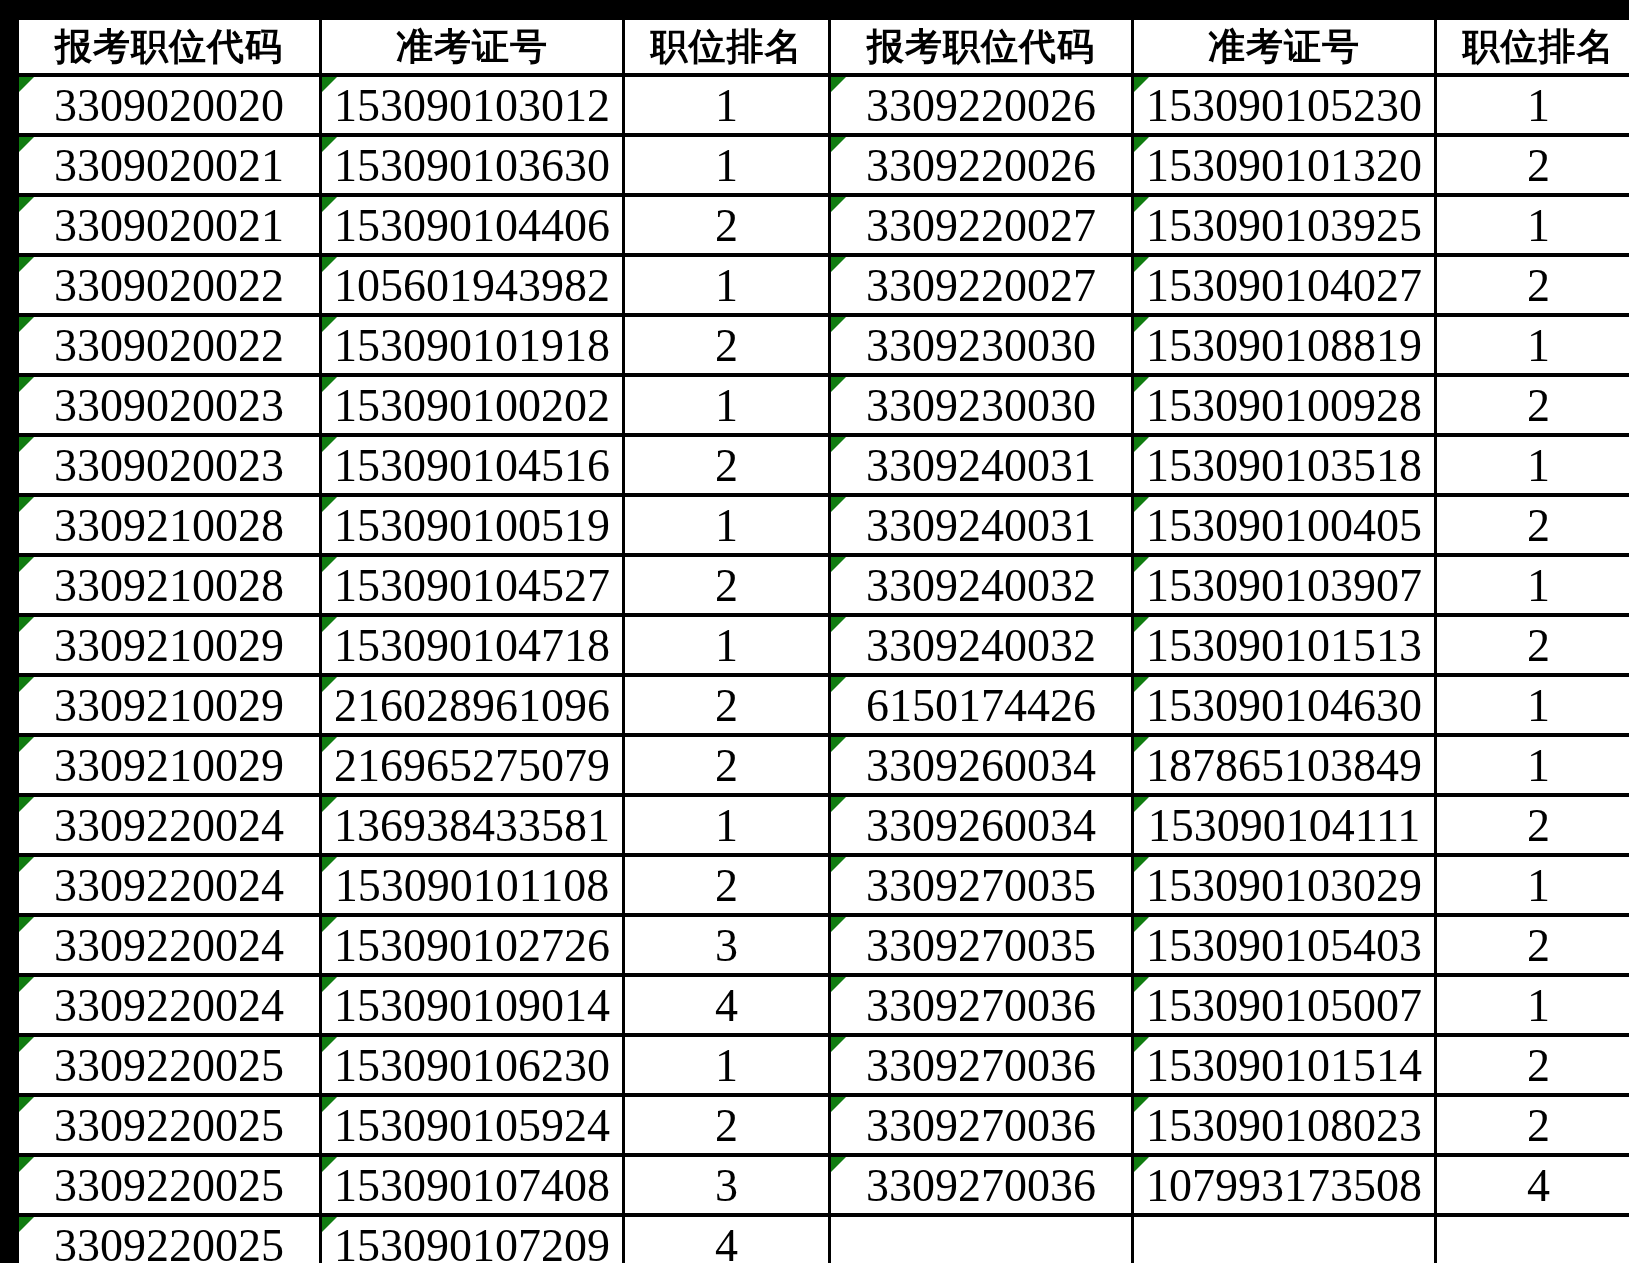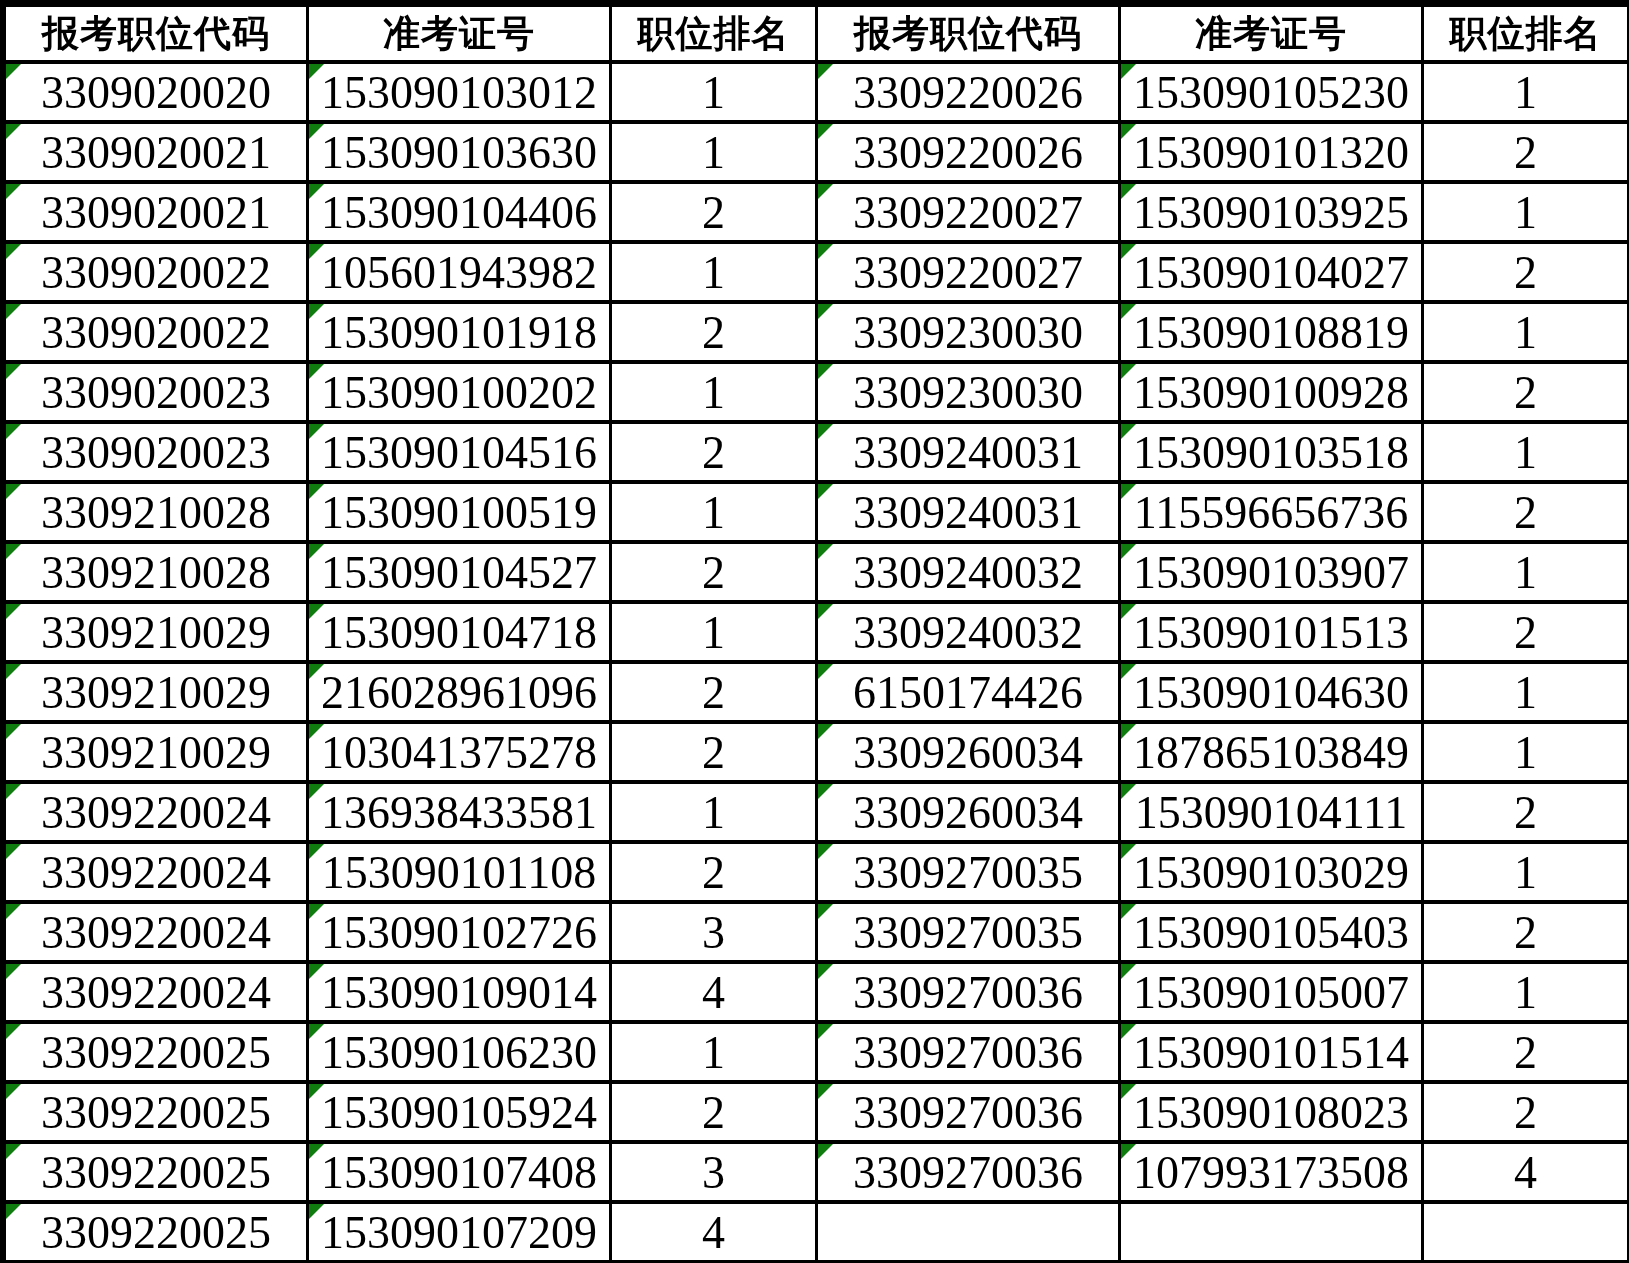--- a/index.html
+++ b/index.html
@@ -5,21 +5,21 @@
   * { box-sizing: border-box; }
   html, body {
     margin: 0; padding: 0;
     background: #000;
     font-family: "Liberation Serif", "DejaVu Serif", serif;
   }
   .sheet {
     width: 1629px;
     height: 1263px;
     background: var(--border-c, #000);
-    padding: 3px;
+    padding: 16px;
   }
   table.results {
     width: 100%;
     height: 100%;
     border-collapse: collapse;
     table-layout: fixed;
     background: var(--cell-c, #fff);
   }
   col.c-code  { width: 303px; }
   col.c-num   { width: 303px; }
@@ -135,21 +135,21 @@
           <td><span class="val">2</span></td>
           <td><span class="flag"></span><span class="val">3309240031</span></td>
           <td><span class="flag"></span><span class="val">153090103518</span></td>
           <td><span class="val">1</span></td>
         </tr>
         <tr>
           <td><span class="flag"></span><span class="val">3309210028</span></td>
           <td><span class="flag"></span><span class="val">153090100519</span></td>
           <td><span class="val">1</span></td>
           <td><span class="flag"></span><span class="val">3309240031</span></td>
-          <td><span class="flag"></span><span class="val">115596656736</span></td>
+          <td><span class="flag"></span><span class="val">153090100405</span></td>
           <td><span class="val">2</span></td>
         </tr>
         <tr>
           <td><span class="flag"></span><span class="val">3309210028</span></td>
           <td><span class="flag"></span><span class="val">153090104527</span></td>
           <td><span class="val">2</span></td>
           <td><span class="flag"></span><span class="val">3309240032</span></td>
           <td><span class="flag"></span><span class="val">153090103907</span></td>
           <td><span class="val">1</span></td>
         </tr>
@@ -164,21 +164,21 @@
         <tr>
           <td><span class="flag"></span><span class="val">3309210029</span></td>
           <td><span class="flag"></span><span class="val">216028961096</span></td>
           <td><span class="val">2</span></td>
           <td><span class="flag"></span><span class="val">6150174426</span></td>
           <td><span class="flag"></span><span class="val">153090104630</span></td>
           <td><span class="val">1</span></td>
         </tr>
         <tr>
           <td><span class="flag"></span><span class="val">3309210029</span></td>
-          <td><span class="flag"></span><span class="val">103041375278</span></td>
+          <td><span class="flag"></span><span class="val">216965275079</span></td>
           <td><span class="val">2</span></td>
           <td><span class="flag"></span><span class="val">3309260034</span></td>
           <td><span class="flag"></span><span class="val">187865103849</span></td>
           <td><span class="val">1</span></td>
         </tr>
         <tr>
           <td><span class="flag"></span><span class="val">3309220024</span></td>
           <td><span class="flag"></span><span class="val">136938433581</span></td>
           <td><span class="val">1</span></td>
           <td><span class="flag"></span><span class="val">3309260034</span></td>

